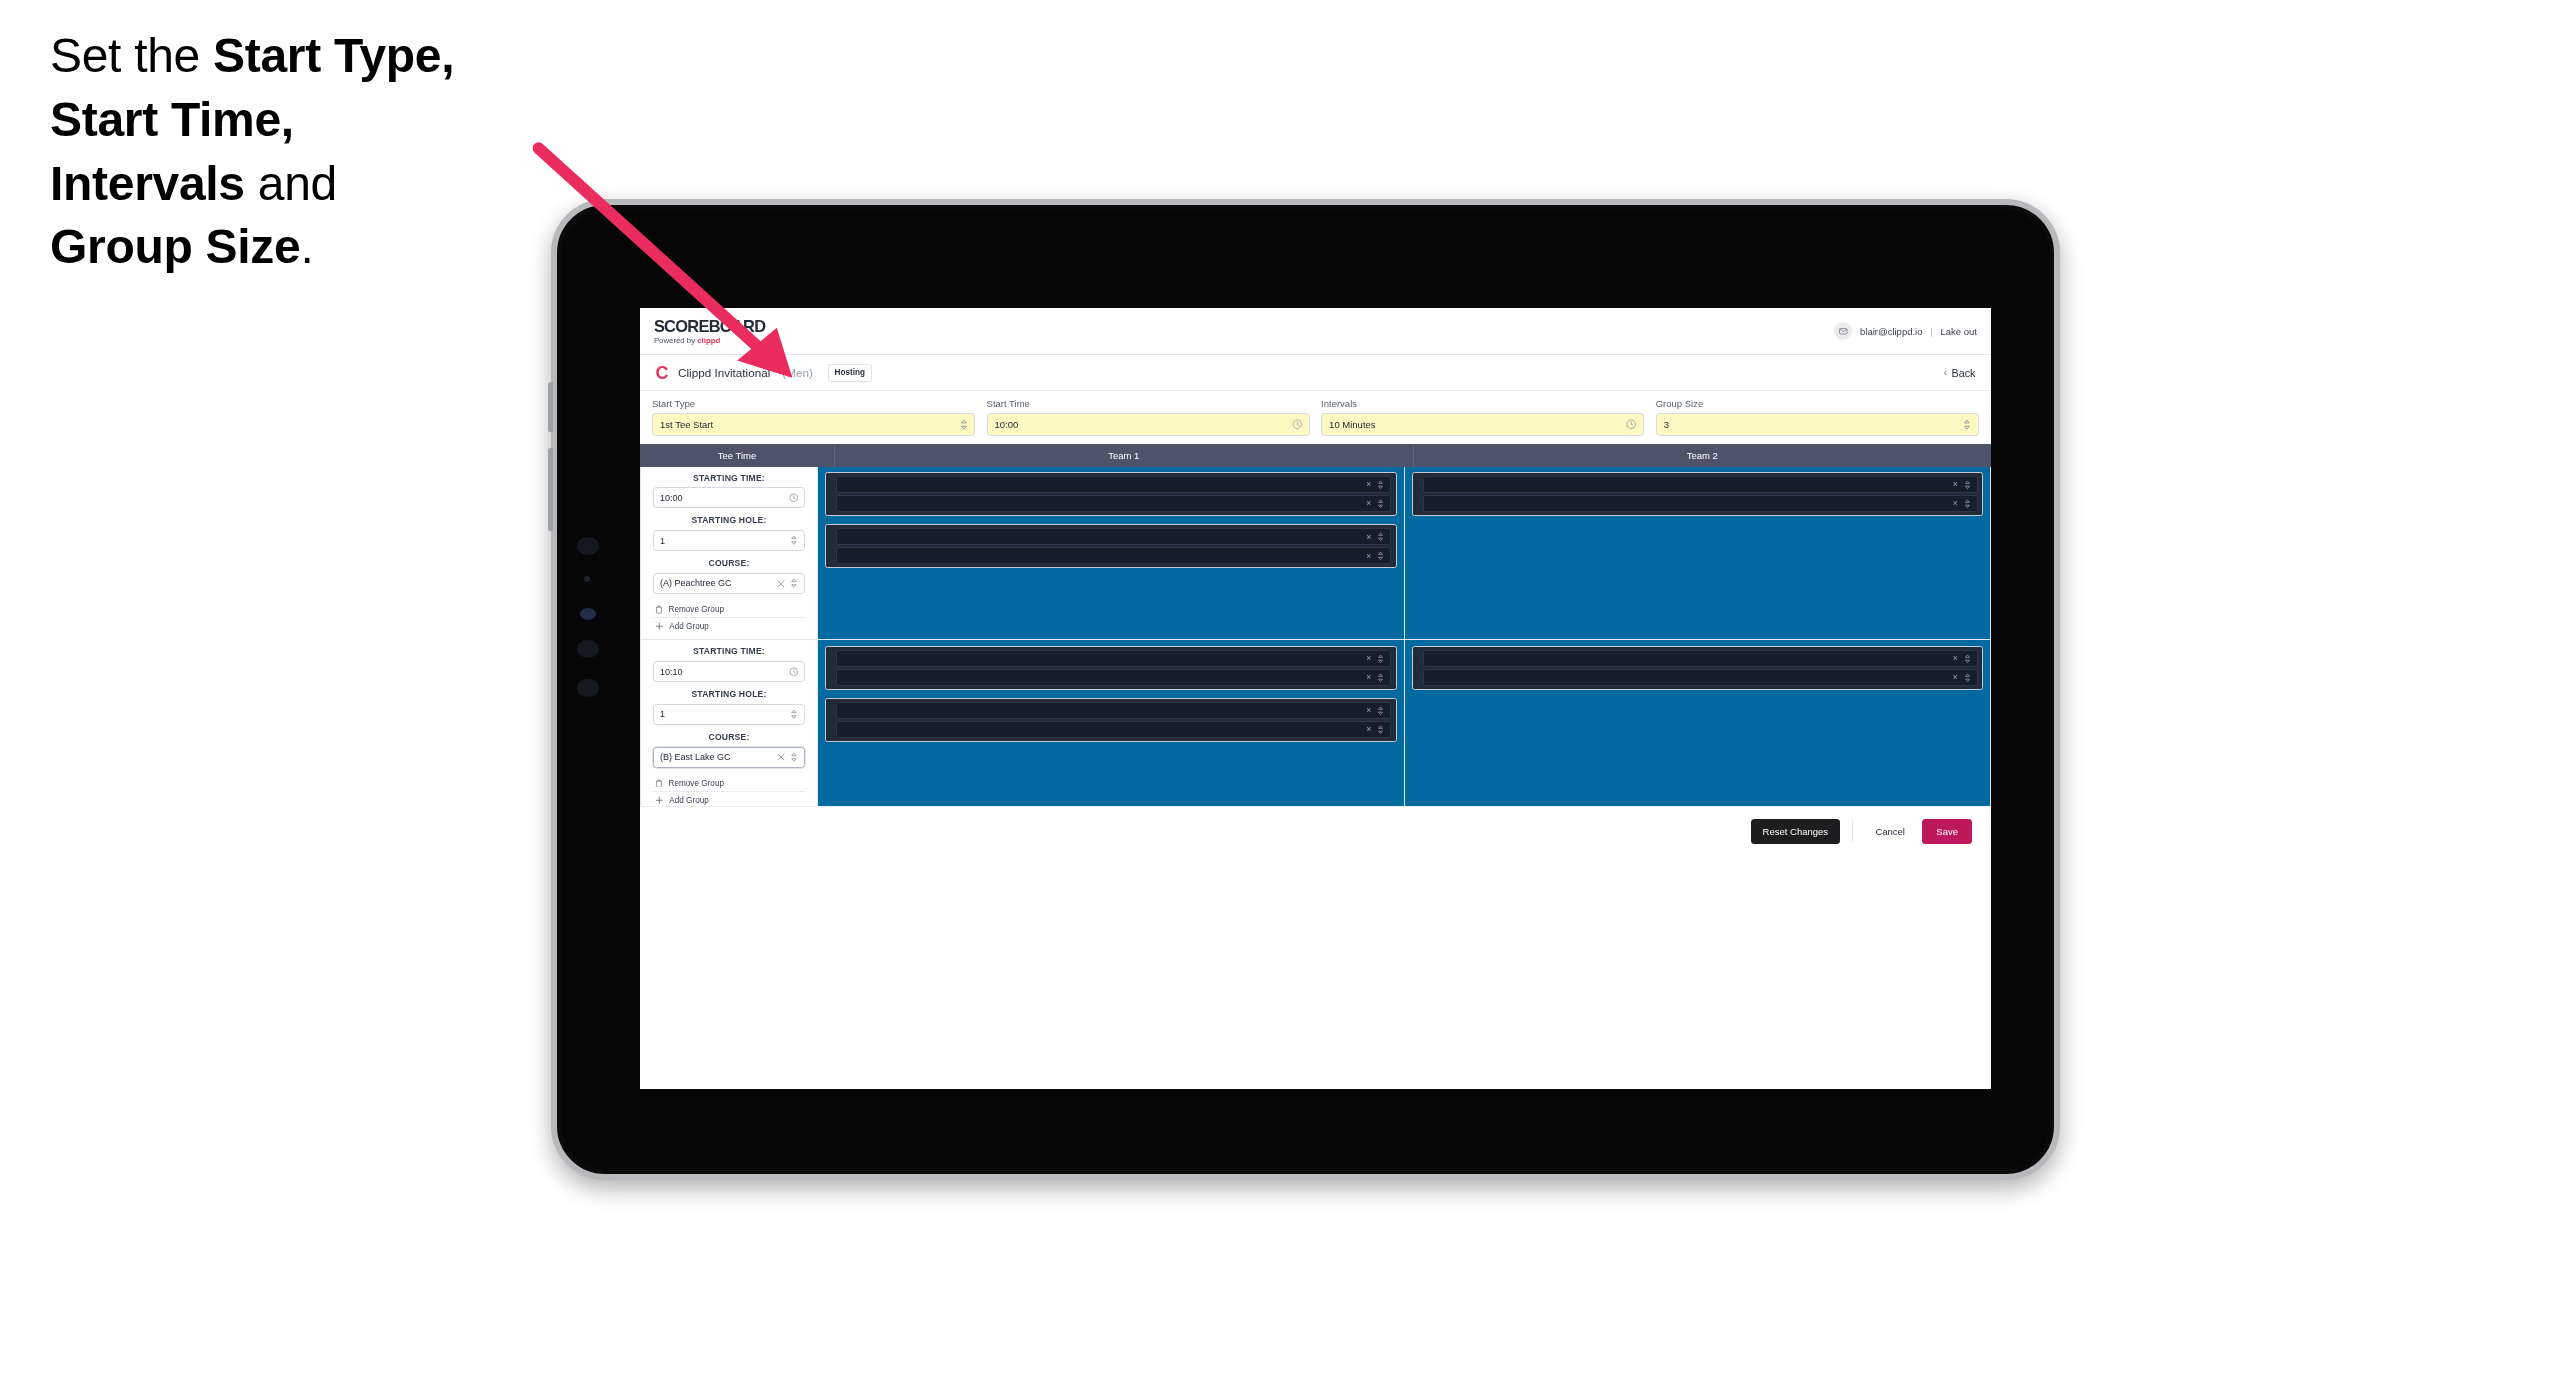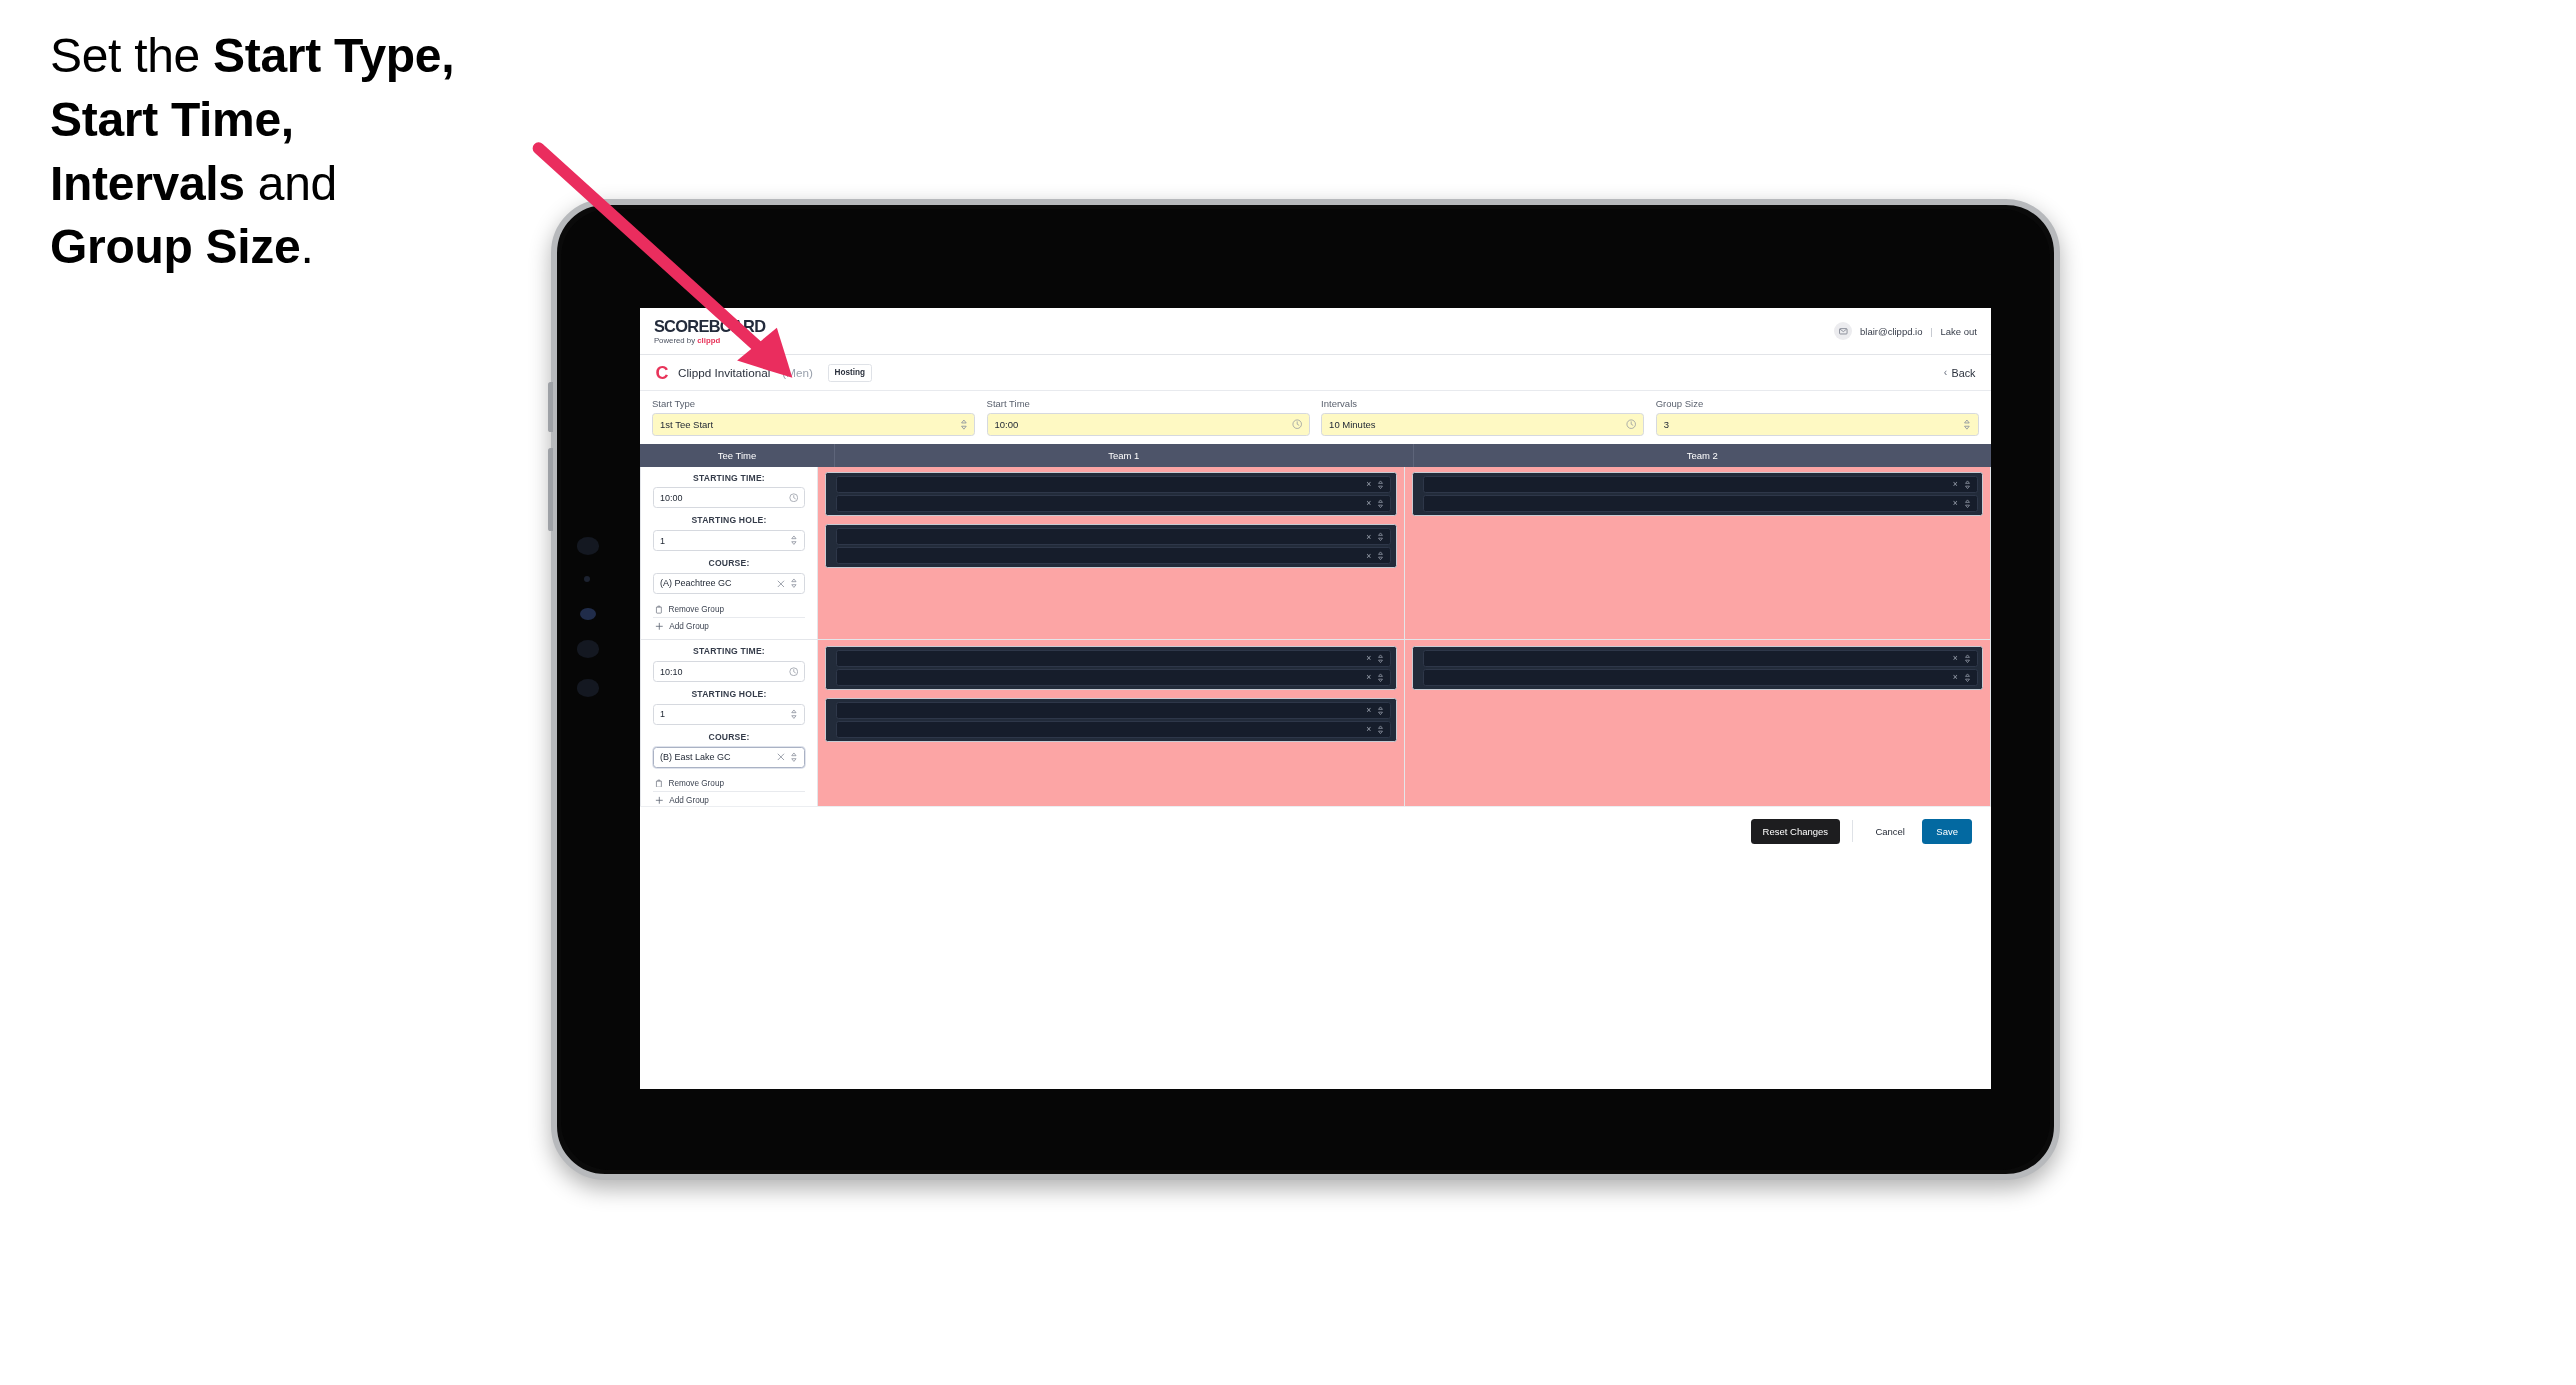--- a/index.html
+++ b/index.html
@@ -240,21 +240,21 @@
     display: flex; align-items: center; justify-content: center;
     border-right: 0.9px solid #5e657a;
   }
   .th-tee  { width: 195px; flex: none; }
   .th-t1   { flex: 1 1 0; }
   .th-t2   { flex: 1 1 0; border-right: none; }
 
   .table-body {
     height: 339px;
     overflow: hidden;
-    background: #fca5a5;
+    background: #0369a1;
     border-left: 0.9px solid #e4e6ea;
     border-right: 0.9px solid #e4e6ea;
     position: relative;
   }
 
   .trow { display: flex; border-bottom: 0.9px solid #e4e6ea; align-items: stretch; }
 
   .tee-cell {
     width: 177px;
     flex: none;
@@ -360,21 +360,21 @@
   .btn-cancel {
     background: transparent;
     color: #272d38;
     font-size: 9.5px;
     border: none;
     padding: 7px 10.4px;
     cursor: pointer;
     font-family: "Liberation Sans", sans-serif;
   }
   .btn-save {
-    background: #0369a1;
+    background: #be185d;
     color: #ffffff;
     font-size: 9.5px;
     border: none;
     border-radius: 3.5px;
     padding: 7px 14px;
     margin-left: 7px;
     cursor: pointer;
     font-family: "Liberation Sans", sans-serif;
   }
 </style>

